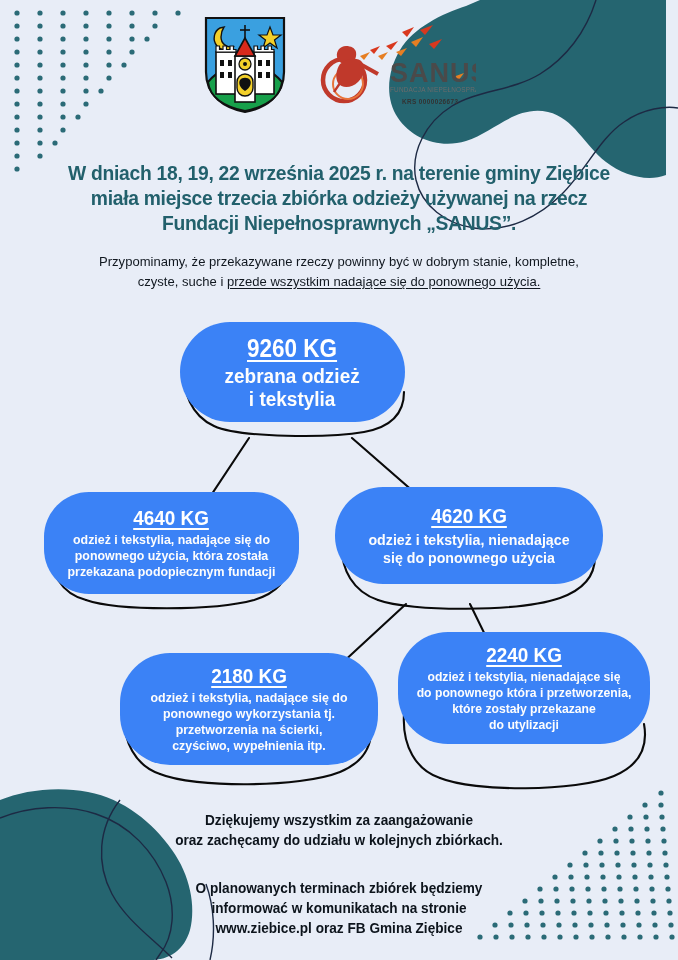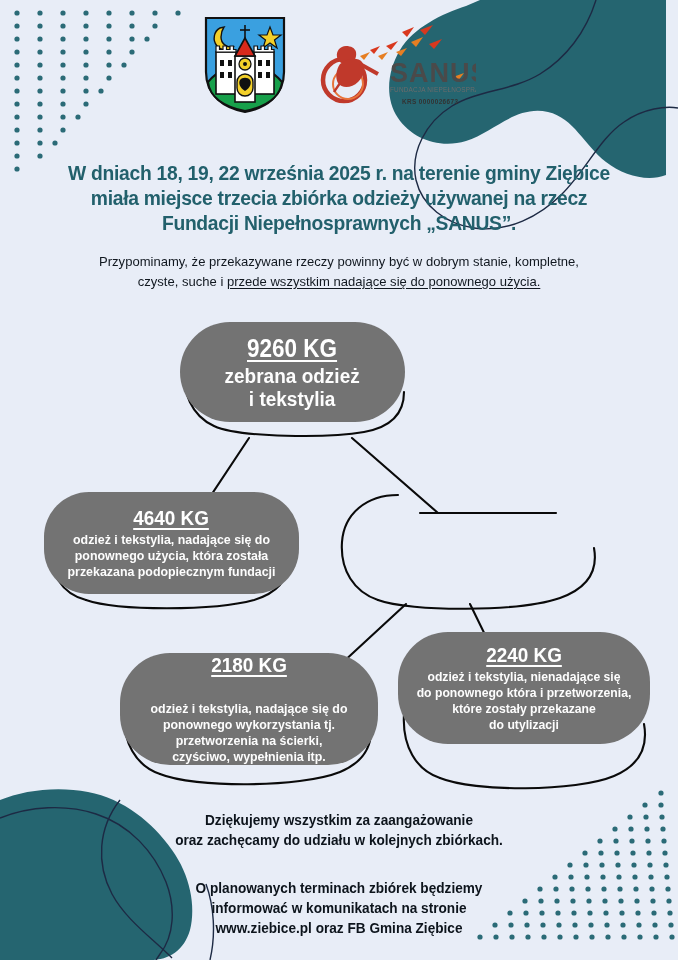--- a/index.html
+++ b/index.html
@@ -66,21 +66,21 @@
     font-size: 13.6px;
     line-height: 20px;
     transform: scaleX(0.96);
     transform-origin: center top;
   }
   .subline u { text-decoration: underline; text-underline-offset: 2px; }
 
   
   .node {
     position: absolute;
-    background: #737373;
+    background: #3b82f6;
     color: #ffffff;
     text-align: center;
     box-sizing: border-box;
     display: flex;
     flex-direction: column;
     align-items: center;
     justify-content: center;
     z-index: 3;
   }
   .node .kg {
@@ -118,21 +118,20 @@
     left: 335px; top: 487px; width: 268px; height: 97px;
     border-radius: 48px;
   }
   #node-r2 .kg { font-size: 21px; margin-bottom: 3px; }
   #node-r2 .desc { font-size: 14.2px; line-height: 18px; }
 
   
   #node-l3 {
     left: 120px; top: 653px; width: 258px; height: 112px;
     border-radius: 50px;
-    justify-content: space-between;
   }
   #node-l3 .kg { font-size: 21px; margin-bottom: 2px; }
   #node-l3 .desc { font-size: 12.4px; line-height: 16px; }
 
   
   #node-r3 {
     left: 398px; top: 632px; width: 252px; height: 112px;
     border-radius: 50px;
   }
   #node-r3 .kg { font-size: 21px; margin-bottom: 2px; }
@@ -518,20 +517,25 @@
 i tekstylia</div>
     </div>
 
     <div class="node" id="node-l2">
       <div class="kg">4640 KG</div>
       <div class="desc" style="white-space:pre-line;">odzież i tekstylia, nadające się do
 ponownego użycia, która została
 przekazana podopiecznym fundacji</div>
     </div>
 
+    <div class="node" id="node-r2">
+      <div class="kg">4620 KG</div>
+      <div class="desc" style="white-space:pre-line;">odzież i tekstylia, nienadające
+się do ponownego użycia</div>
+    </div>
 
     <div class="node" id="node-l3">
       <div class="kg">2180 KG</div>
       <div class="desc" style="white-space:pre-line;">odzież i tekstylia, nadające się do
 ponownego wykorzystania tj.
 przetworzenia na ścierki,
 czyściwo, wypełnienia itp.</div>
     </div>
 
     <div class="node" id="node-r3">

